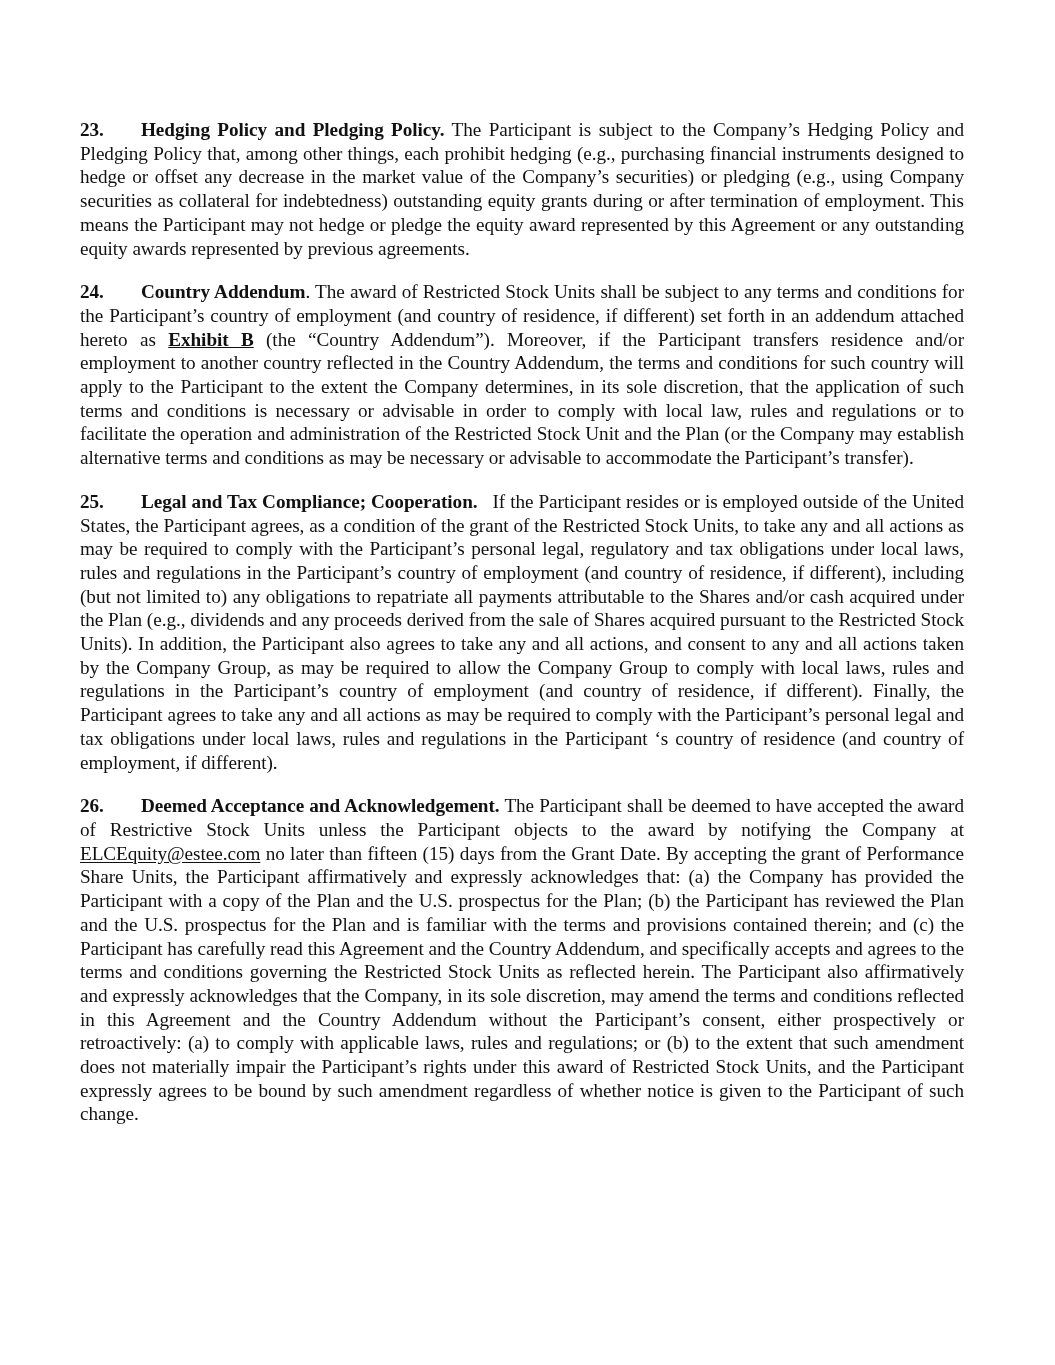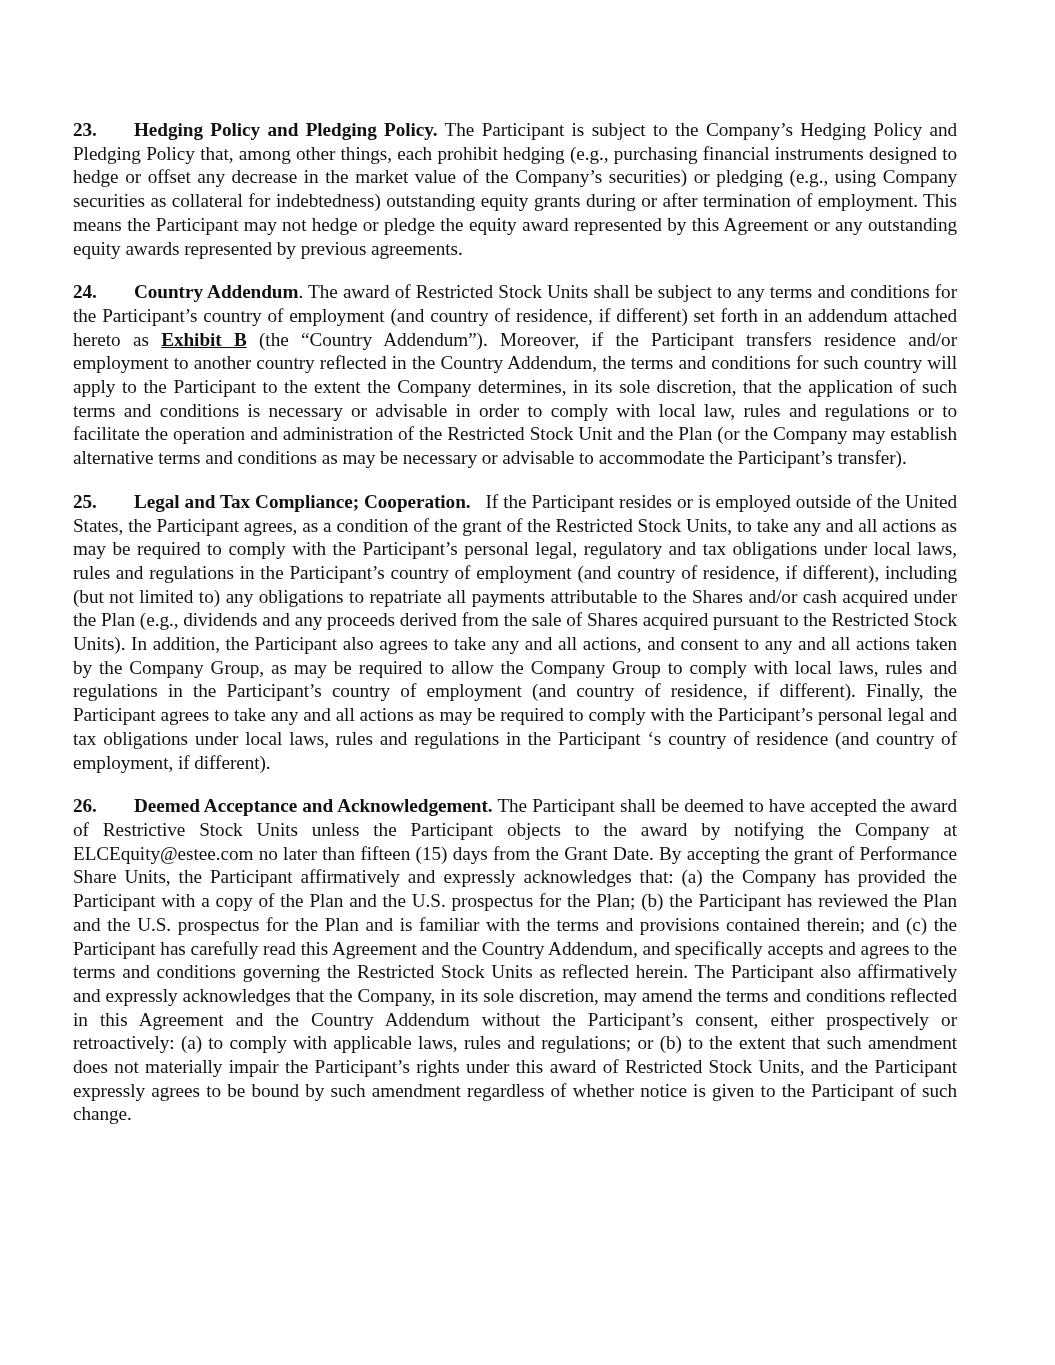--- a/index.html
+++ b/index.html
@@ -10,21 +10,21 @@
   body {
     width: 1055px;
     height: 1365px;
     position: relative;
     overflow: hidden;
     font-family: "Liberation Serif", "DejaVu Serif", serif;
     color: #111111;
   }
   .page {
     position: absolute;
-    left: 73px;
+    left: 80px;
     top: 118px;
     width: 884px;
   }
   .section {
     font-size: 19.2px;
     line-height: 23.7px;
     text-align: justify;
     margin: 0 0 20px 0;
     letter-spacing: -0.05px;
   }
@@ -35,20 +35,21 @@
   }
   .sec-title {
     font-weight: bold;
   }
   .bold {
     font-weight: bold;
     text-decoration: underline;
   }
   .email-link {
     color: #111111;
+    text-decoration: underline;
     text-underline-offset: 2px;
   }
 </style>
 </head>
 <body>
 
 <div class="page">
 
   <p class="section"><span class="sec-num">23.</span><span class="sec-title">Hedging Policy and Pledging Policy.</span><span> The Participant is subject to the Company’s Hedging Policy and Pledging Policy that, among other things, each prohibit hedging (e.g., purchasing financial instruments designed to hedge or offset any decrease in the market value of the Company’s securities) or pledging (e.g., using Company securities as collateral for indebtedness) outstanding equity grants during or after termination of employment. This means the Participant may not hedge or pledge the equity award represented by this Agreement or any outstanding equity awards represented by previous agreements.</span></p>
 

